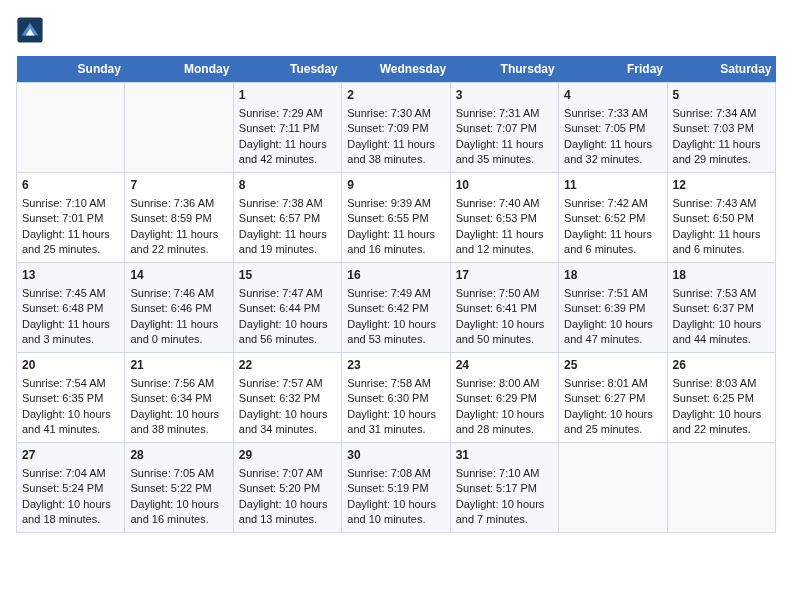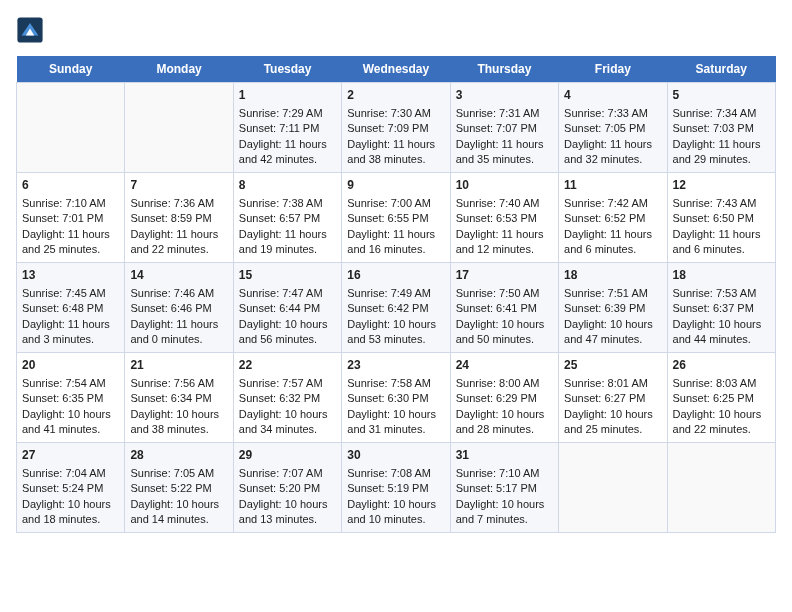--- a/index.html
+++ b/index.html
@@ -48,21 +48,21 @@
     }
     table {
       width: 100%;
       border-collapse: collapse;
       font-size: 11px;
     }
     thead th {
       background-color: #3a6fbe;
       color: #fff;
       padding: 6px 4px;
-      text-align: center;
+      text-align: right;
       font-weight: bold;
       font-size: 12px;
     }
     tbody td {
       border: 1px solid #d0d8e8;
       vertical-align: top;
       padding: 4px 5px;
       min-height: 80px;
       height: 90px;
       width: calc(100% / 7);
@@ -167,21 +167,21 @@
           <div>Daylight: 11 hours and 22 minutes.</div>
         </td>
         <td>
           <span class="day-num">8</span>
           <div>Sunrise: 7:38 AM</div>
           <div>Sunset: 6:57 PM</div>
           <div>Daylight: 11 hours and 19 minutes.</div>
         </td>
         <td>
           <span class="day-num">9</span>
-          <div>Sunrise: 7:00 AM</div>
+          <div>Sunrise: 9:39 AM</div>
           <div>Sunset: 6:55 PM</div>
           <div>Daylight: 11 hours and 16 minutes.</div>
         </td>
         <td>
           <span class="day-num">10</span>
           <div>Sunrise: 7:40 AM</div>
           <div>Sunset: 6:53 PM</div>
           <div>Daylight: 11 hours and 12 minutes.</div>
         </td>
         <td>
@@ -289,21 +289,21 @@
         <td>
           <span class="day-num">27</span>
           <div>Sunrise: 7:04 AM</div>
           <div>Sunset: 5:24 PM</div>
           <div>Daylight: 10 hours and 18 minutes.</div>
         </td>
         <td>
           <span class="day-num">28</span>
           <div>Sunrise: 7:05 AM</div>
           <div>Sunset: 5:22 PM</div>
-          <div>Daylight: 10 hours and 14 minutes.</div>
+          <div>Daylight: 10 hours and 16 minutes.</div>
         </td>
         <td>
           <span class="day-num">29</span>
           <div>Sunrise: 7:07 AM</div>
           <div>Sunset: 5:20 PM</div>
           <div>Daylight: 10 hours and 13 minutes.</div>
         </td>
         <td>
           <span class="day-num">30</span>
           <div>Sunrise: 7:08 AM</div>

